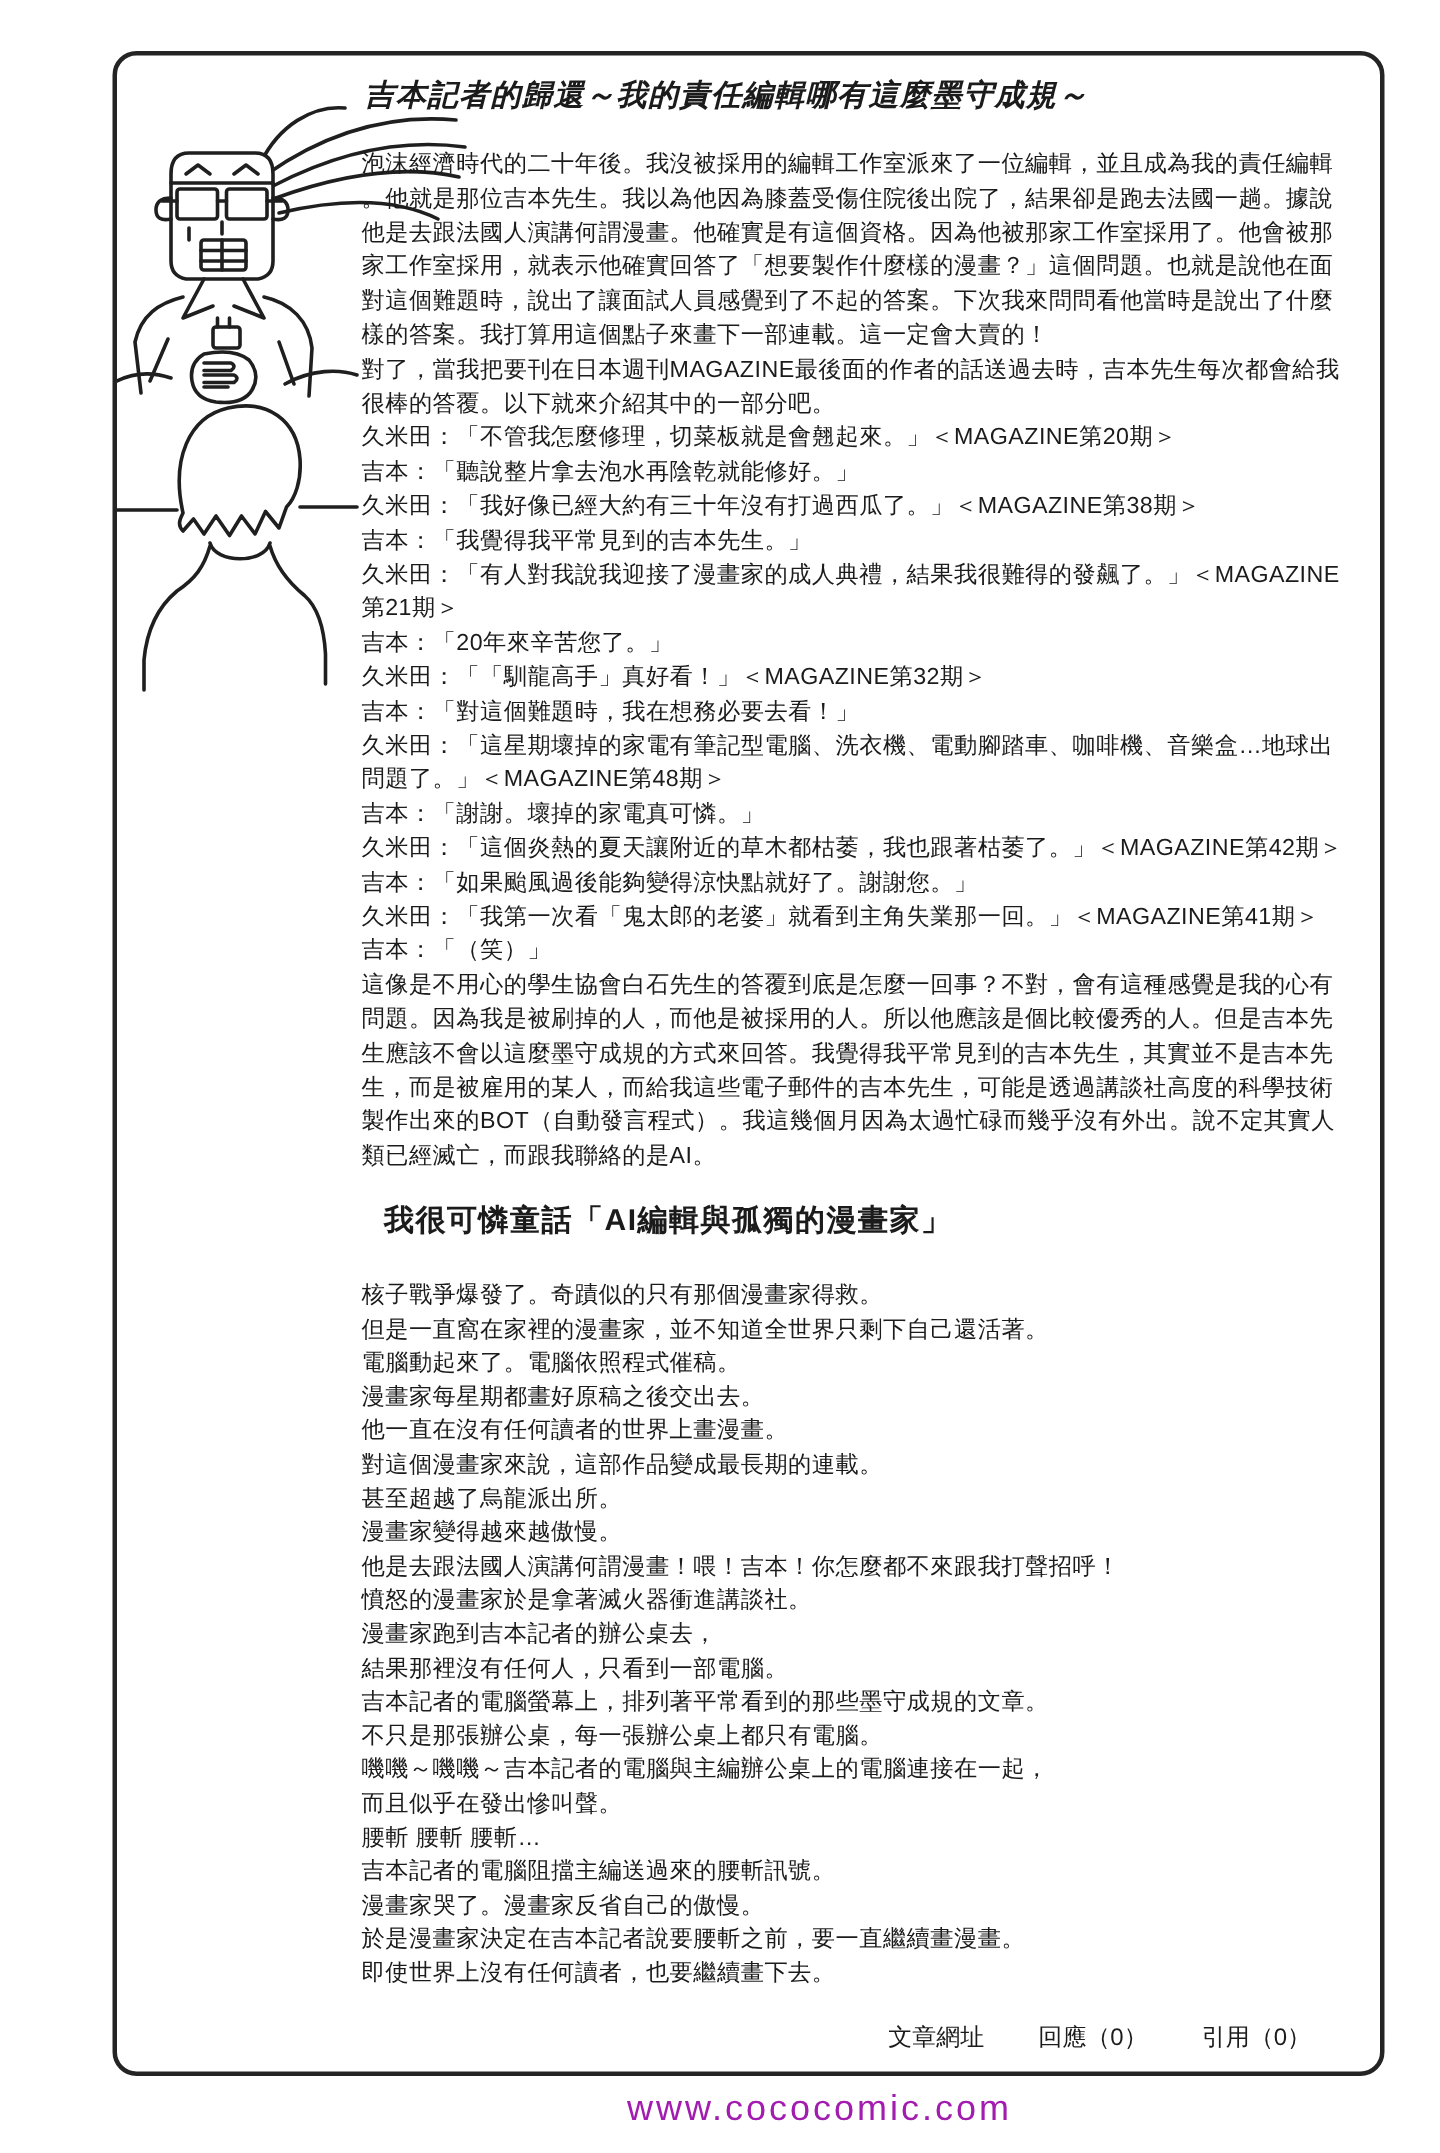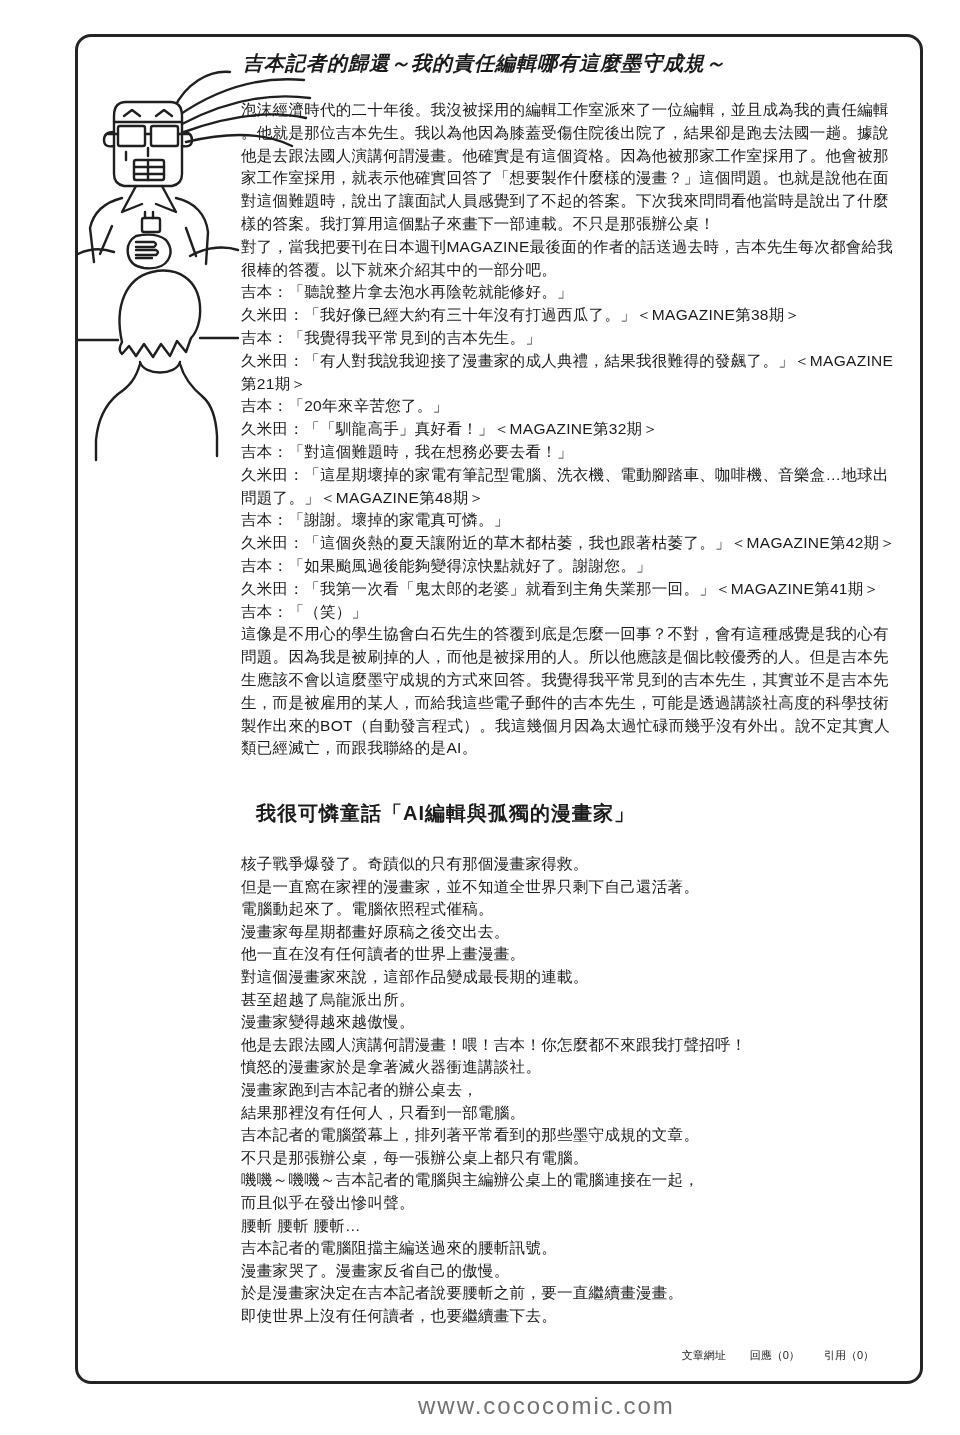--- a/index.html
+++ b/index.html
@@ -20,26 +20,26 @@
     position:absolute;left:256px;top:800px;margin:0;
     font-size:20px;font-weight:bold;letter-spacing:1px;white-space:nowrap;
   }
   .text-block{position:absolute;left:241px;width:655px;}
   .sec1{top:99px;line-height:22.8px;}
   .sec2{top:853px;line-height:22.6px;}
   .text-block .line{
     font-size:15.5px;font-weight:500;white-space:nowrap;letter-spacing:0.3px;
   }
   .footer{
-    position:absolute;top:1348px;right:86px;display:flex;gap:24px;
-    font-size:11px;font-weight:500;white-space:nowrap;text-align:center;
+    position:absolute;top:1348px;right:86px;display:flex;gap:36px;
+    font-size:16px;font-weight:500;white-space:nowrap;text-align:center;
   }
   .watermark{
     position:absolute;left:418px;top:1392px;
-    font-size:24px;letter-spacing:2px;color:#737373;white-space:nowrap;
+    font-size:24px;letter-spacing:2px;color:#a21caf;white-space:nowrap;
   }
   .illustration{position:absolute;left:78px;top:50px;}
   .illustration path,.illustration rect,.illustration line{
     fill:none;stroke:#1f1f1f;stroke-width:2.4;stroke-linecap:round;stroke-linejoin:round;
   }
   .illustration .fillw{fill:#ffffff;}
 </style>
 </head>
 <body>
 
@@ -107,23 +107,24 @@
       <path d="M102,278 C106,292 114,302 125,311 C134,319 138,332 139,350 V370"></path>
     </g>
   </svg>
 
   <div class="text-block sec1">
       <div class="line">泡沫經濟時代的二十年後。我沒被採用的編輯工作室派來了一位編輯，並且成為我的責任編輯</div>
       <div class="line">。他就是那位吉本先生。我以為他因為膝蓋受傷住院後出院了，結果卻是跑去法國一趟。據說</div>
       <div class="line">他是去跟法國人演講何謂漫畫。他確實是有這個資格。因為他被那家工作室採用了。他會被那</div>
       <div class="line">家工作室採用，就表示他確實回答了「想要製作什麼樣的漫畫？」這個問題。也就是說他在面</div>
       <div class="line">對這個難題時，說出了讓面試人員感覺到了不起的答案。下次我來問問看他當時是說出了什麼</div>
-      <div class="line">樣的答案。我打算用這個點子來畫下一部連載。不只是那張辦公桌！</div>
+      <div class="line">樣的答案。我打算用這個點子來畫下一部連載。這一定會大賣的！</div>
       <div class="line">對了，當我把要刊在日本週刊MAGAZINE最後面的作者的話送過去時，吉本先生每次都會給我</div>
       <div class="line">很棒的答覆。以下就來介紹其中的一部分吧。</div>
+      <div class="line">久米田：「不管我怎麼修理，切菜板就是會翹起來。」＜MAGAZINE第20期＞</div>
       <div class="line">吉本：「聽說整片拿去泡水再陰乾就能修好。」</div>
       <div class="line">久米田：「我好像已經大約有三十年沒有打過西瓜了。」＜MAGAZINE第38期＞</div>
       <div class="line">吉本：「我覺得我平常見到的吉本先生。」</div>
       <div class="line">久米田：「有人對我說我迎接了漫畫家的成人典禮，結果我很難得的發飆了。」＜MAGAZINE</div>
       <div class="line">第21期＞</div>
       <div class="line">吉本：「20年來辛苦您了。」</div>
       <div class="line">久米田：「「馴龍高手」真好看！」＜MAGAZINE第32期＞</div>
       <div class="line">吉本：「對這個難題時，我在想務必要去看！」</div>
       <div class="line">久米田：「這星期壞掉的家電有筆記型電腦、洗衣機、電動腳踏車、咖啡機、音樂盒…地球出</div>
       <div class="line">問題了。」＜MAGAZINE第48期＞</div>

